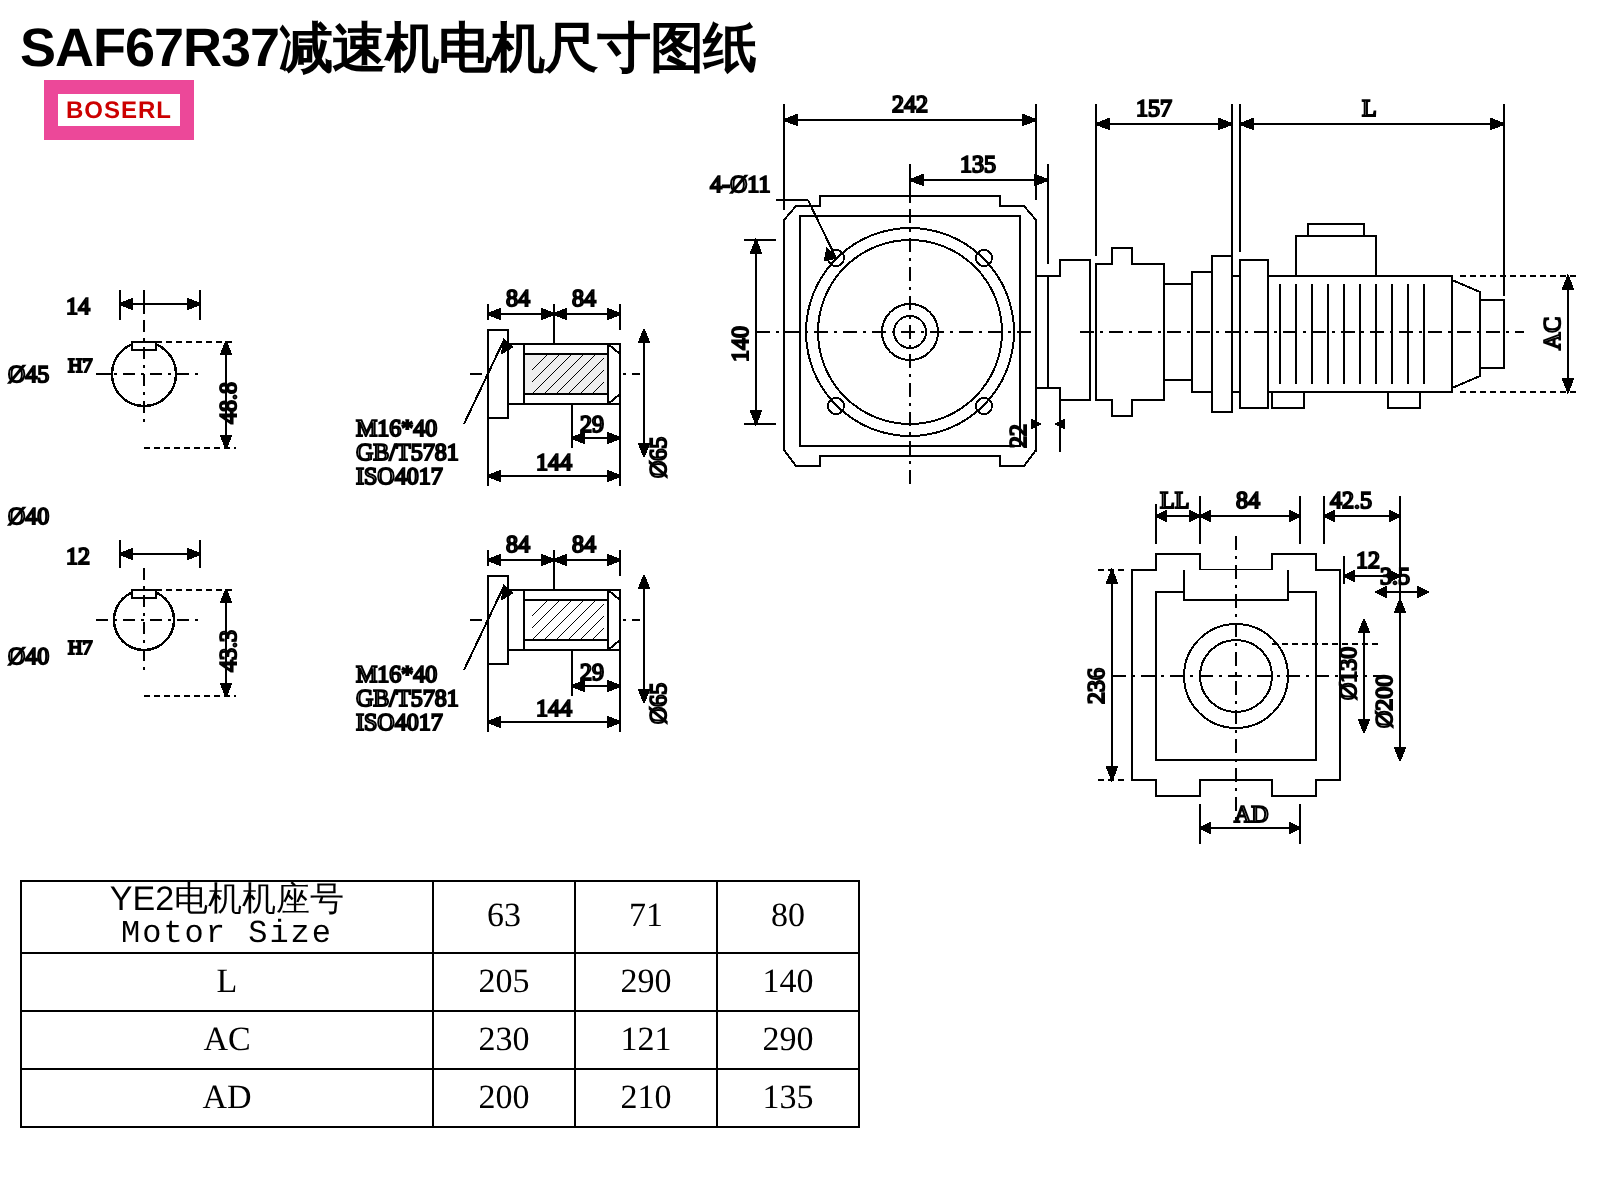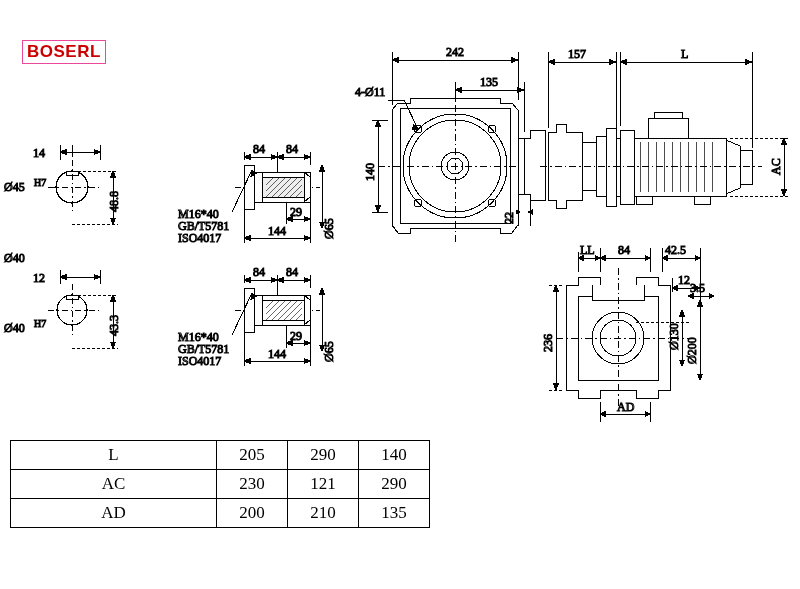--- a/index.html
+++ b/index.html
@@ -15,24 +15,24 @@
   .title{
     position:absolute;left:10px;top:6px;
     font-family:"Liberation Sans", sans-serif;
     font-weight:bold;
     font-size:27px;
     letter-spacing:-0.5px;
     white-space:nowrap;
   }
   .logo{
     position:absolute;left:22px;top:40px;
-    border:1px solid #ec4899;
+    border:7px solid #ec4899;
     color:#cc0000;
     font-family:"Liberation Sans", sans-serif;
-    font-size:17px;
+    font-size:12px;
     font-weight:bold;
     padding:1px 4px;
     letter-spacing:0.5px;
   }
   svg{position:absolute;left:0;top:0;}
   text{font-family:"Liberation Serif", serif;}
   .dim{font-size:12px;}
   .dimsm{font-size:10px;}
   
   .tbl{
@@ -49,20 +49,21 @@
   .tbl td.hdr{width:205px;line-height:1.05;}
   .tbl td.val{width:70px;}
   .hdr .cn{font-family:"Liberation Sans", sans-serif;font-size:17px;display:block;}
   .hdr .en{font-family:"Liberation Mono", monospace;font-size:16px;display:block;letter-spacing:1px;}
 </style>
 </head>
 <body>
 
 <div class="root">
 
+  <div class="title">SAF67R37减速机电机尺寸图纸</div>
   <div class="logo">BOSERL</div>
 
   <svg width="800" height="589">
     <g fill="none" stroke="#000" stroke-width="1" shape-rendering="crispEdges">
 
       <circle cx="72" cy="187" r="16" stroke="#000" stroke-width="1.2"></circle>
       <rect x="66" y="171" width="12" height="4" fill="#fff"></rect>
       <line x1="66" y1="171" x2="78" y2="171"></line>
       <line x1="66" y1="175" x2="78" y2="175"></line>
       <line x1="66" y1="171" x2="66" y2="175"></line>
@@ -405,20 +406,29 @@
       <path d="M600,414 l5,-2.5 v5 z" fill="#000"></path>
       <path d="M650,414 l-5,-2.5 v5 z" fill="#000"></path>
       <text class="dim" x="617" y="411">AD</text>
 
     </g>
   </svg>
 
   <table class="tbl">
     <tbody>
       <tr>
+        <td class="hdr">
+          <span class="cn">YE2电机机座号</span>
+          <span class="en">Motor Size</span>
+        </td>
+        <td class="val">63</td>
+        <td class="val">71</td>
+        <td class="val">80</td>
+      </tr>
+      <tr>
         <td class="hdr">L</td>
         <td class="val">205</td>
         <td class="val">290</td>
         <td class="val">140</td>
       </tr>
       <tr>
         <td class="hdr">AC</td>
         <td class="val">230</td>
         <td class="val">121</td>
         <td class="val">290</td>

